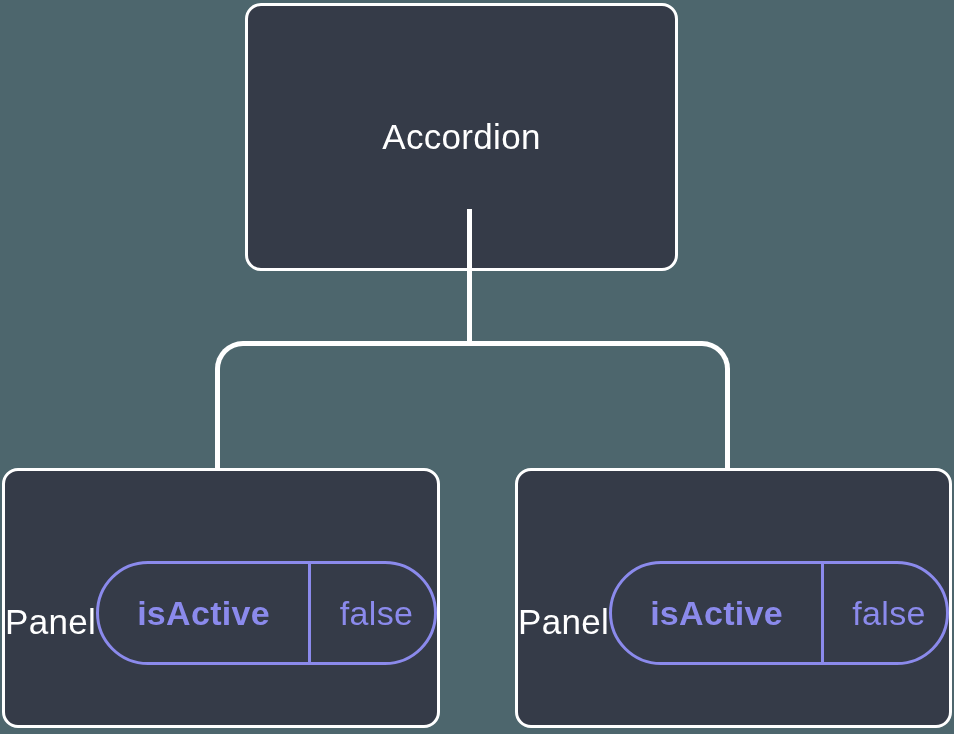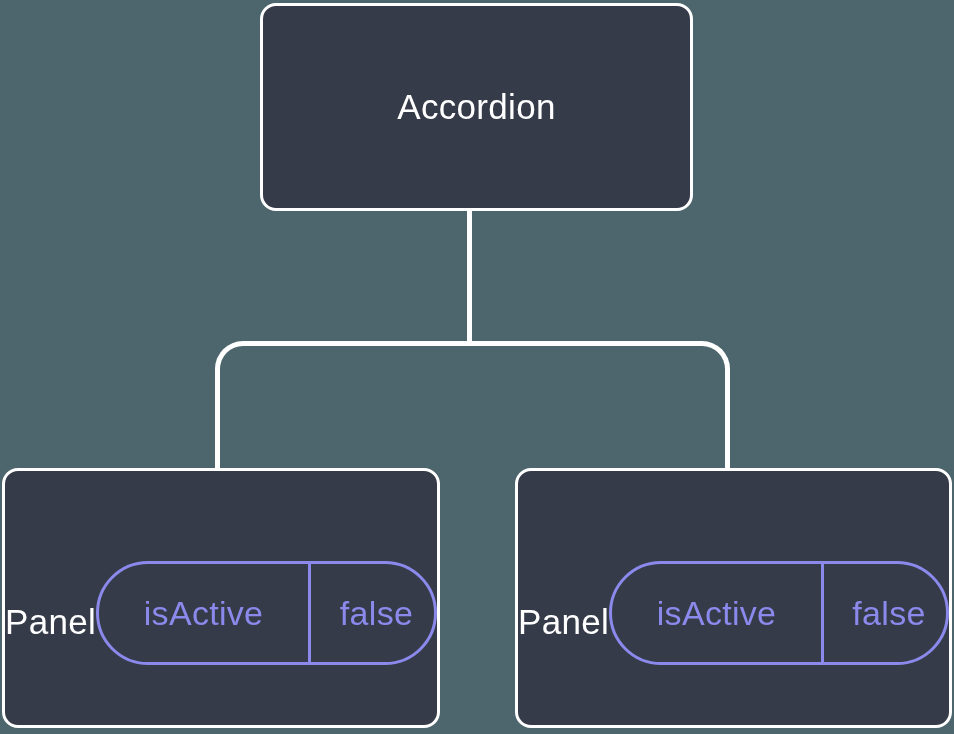--- a/index.html
+++ b/index.html
@@ -27,22 +27,22 @@
     border-radius: 16px;
   }
   .node-label {
     color: var(--text-light);
     font-size: 35px;
     font-weight: 500;
     letter-spacing: 0.3px;
     text-align: center;
   }
   .node-root {
-    left: 260px; top: 3px;
-    width: 433px; height: 208px;
+    left: 245px; top: 3px;
+    width: 433px; height: 268px;
     display: flex; align-items: center; justify-content: center;
   }
   .connector-vline {
     position: absolute;
     left: 467px; top: 209px;
     width: 5px; height: 136px;
     background: var(--node-border);
   }
   .connector-bracket {
     position: absolute;
@@ -76,20 +76,21 @@
   .prop-cell {
     display: flex; align-items: center; justify-content: center;
     color: var(--accent-purple);
     font-size: 34px;
     font-weight: 400;
     letter-spacing: 0.3px;
   }
   .prop-cell-name {
     flex: 0 0 212px;
     border-right: 3px solid var(--accent-purple);
+    font-weight: bold;
   }
   .prop-cell-value { flex: 1 1 auto; margin-left: 8px; }
 </style>
 </head>
 <body>
 
 <div class="stage">
 
   <div class="node node-root">
     <div class="node-label">Accordion</div>

